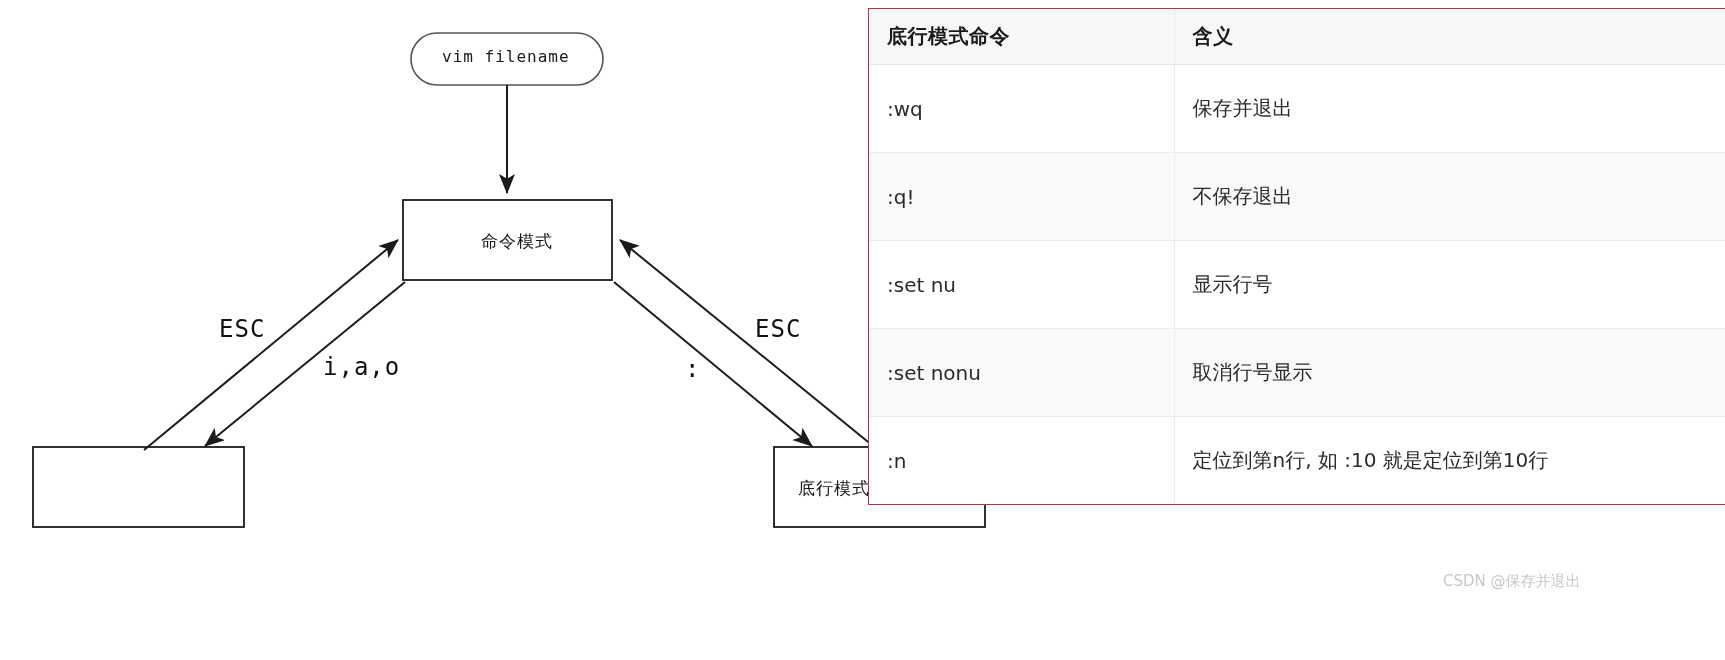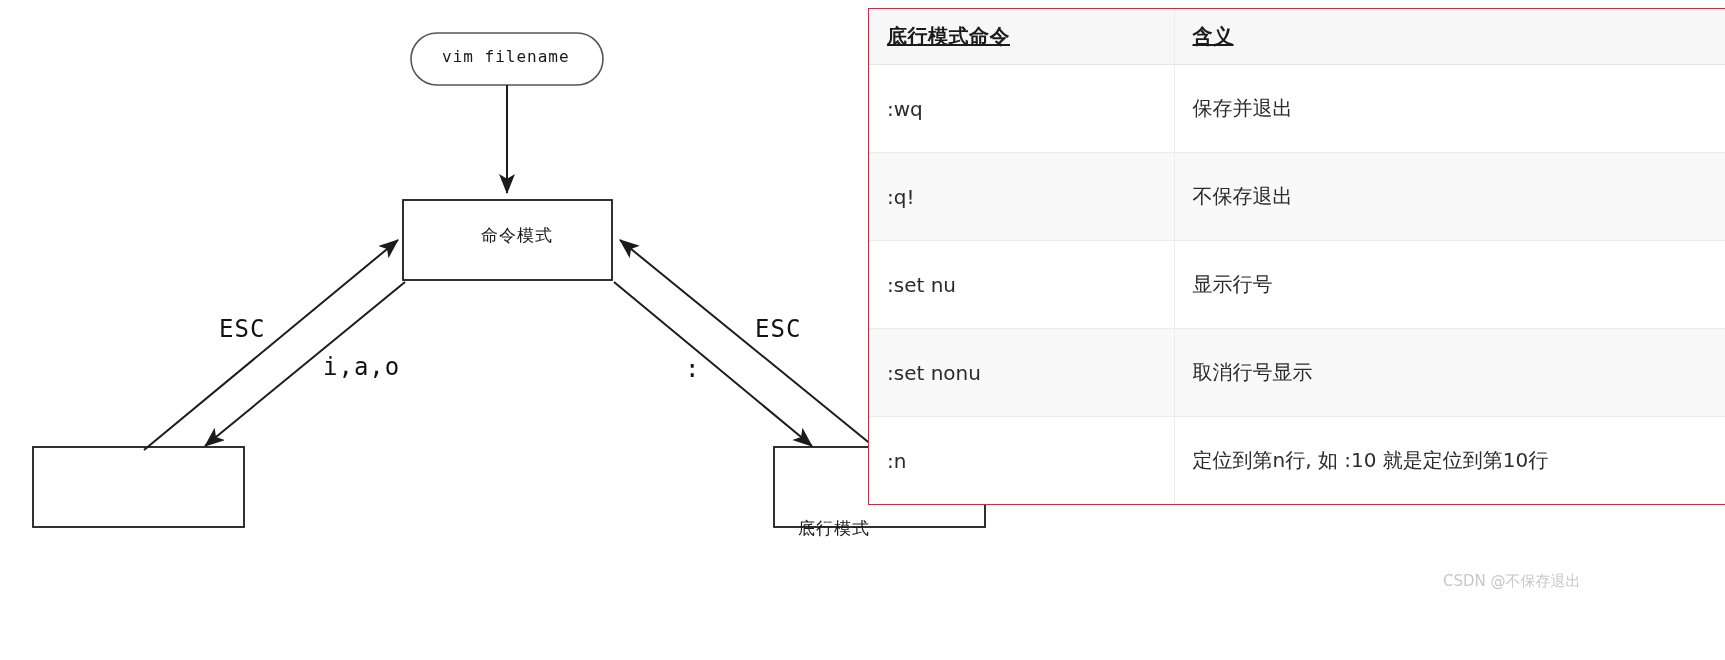--- a/index.html
+++ b/index.html
@@ -78,21 +78,20 @@
   table.cmd-table th {
     background: #f7f7f7;
     text-align: left;
     font-size: 20px;
     font-weight: bold;
     color: #1b1b1b;
     padding: 14px 18px;
     border-bottom: 1px solid #e6e6e6;
     border-right: 1px solid #ececec;
     letter-spacing: 0.5px;
-    text-decoration: underline;
   }
   table.cmd-table th:last-child { border-right: none; }
 
   table.cmd-table td {
     font-size: 20px;
     color: #2b2b2b;
     padding: 30px 18px;
     border-bottom: 1px solid #ececec;
     border-right: 1px solid #ececec;
     background: #ffffff;
@@ -149,24 +148,24 @@
     <line x1="614" y1="282" x2="812" y2="446" stroke="#1b1b1b" stroke-width="2" marker-end="url(#arrowBlack)"></line>
 
     <path d="M 940 318 L 987 450" fill="none" stroke="#b0304a" stroke-width="1.6"></path>
     <path d="M 1016 443 L 988 452" fill="none" stroke="#b0304a" stroke-width="1.6"></path>
     <path d="M 967 430 L 985 452" fill="none" stroke="#b0304a" stroke-width="1.2"></path>
     <rect x="962" y="424" width="7" height="7" fill="none" stroke="#b0304a" stroke-width="1"></rect>
   </svg>
 
   <div class="mono-label" style="left:442px; top:47px;">vim filename</div>
 
-  <div class="node-label" style="left:403px; top:224px; width:228px;">命令模式</div>
-
-
-  <div class="node-label" style="left:748px; top:477px; width:172px;margin-top:40px;">底行模式</div>
+  <div class="node-label" style="left:403px; top:230px; width:228px;">命令模式</div>
+
+
+  <div class="node-label" style="left:748px; top:477px; width:172px;">底行模式</div>
 
   <div class="edge-label" style="left:219px; top:315px;">ESC</div>
 
   <div class="edge-label" style="left:323px; top:353px;">i,a,o</div>
 
   <div class="edge-label" style="left:755px; top:315px;">ESC</div>
 
   <div class="edge-label" style="left:685px; top:355px;">:</div>
 
   <div id="cmd-table-wrap">
@@ -199,15 +198,15 @@
           <td>取消行号显示</td>
         </tr>
         <tr>
           <td>:n</td>
           <td>定位到第n行, 如 :10 就是定位到第10行</td>
         </tr>
       </tbody>
     </table>
   </div>
 
-  <div id="watermark">CSDN @不保存退出</div>
+  <div id="watermark">CSDN @保存并退出</div>
 
 </div>
 
 </body></html>

